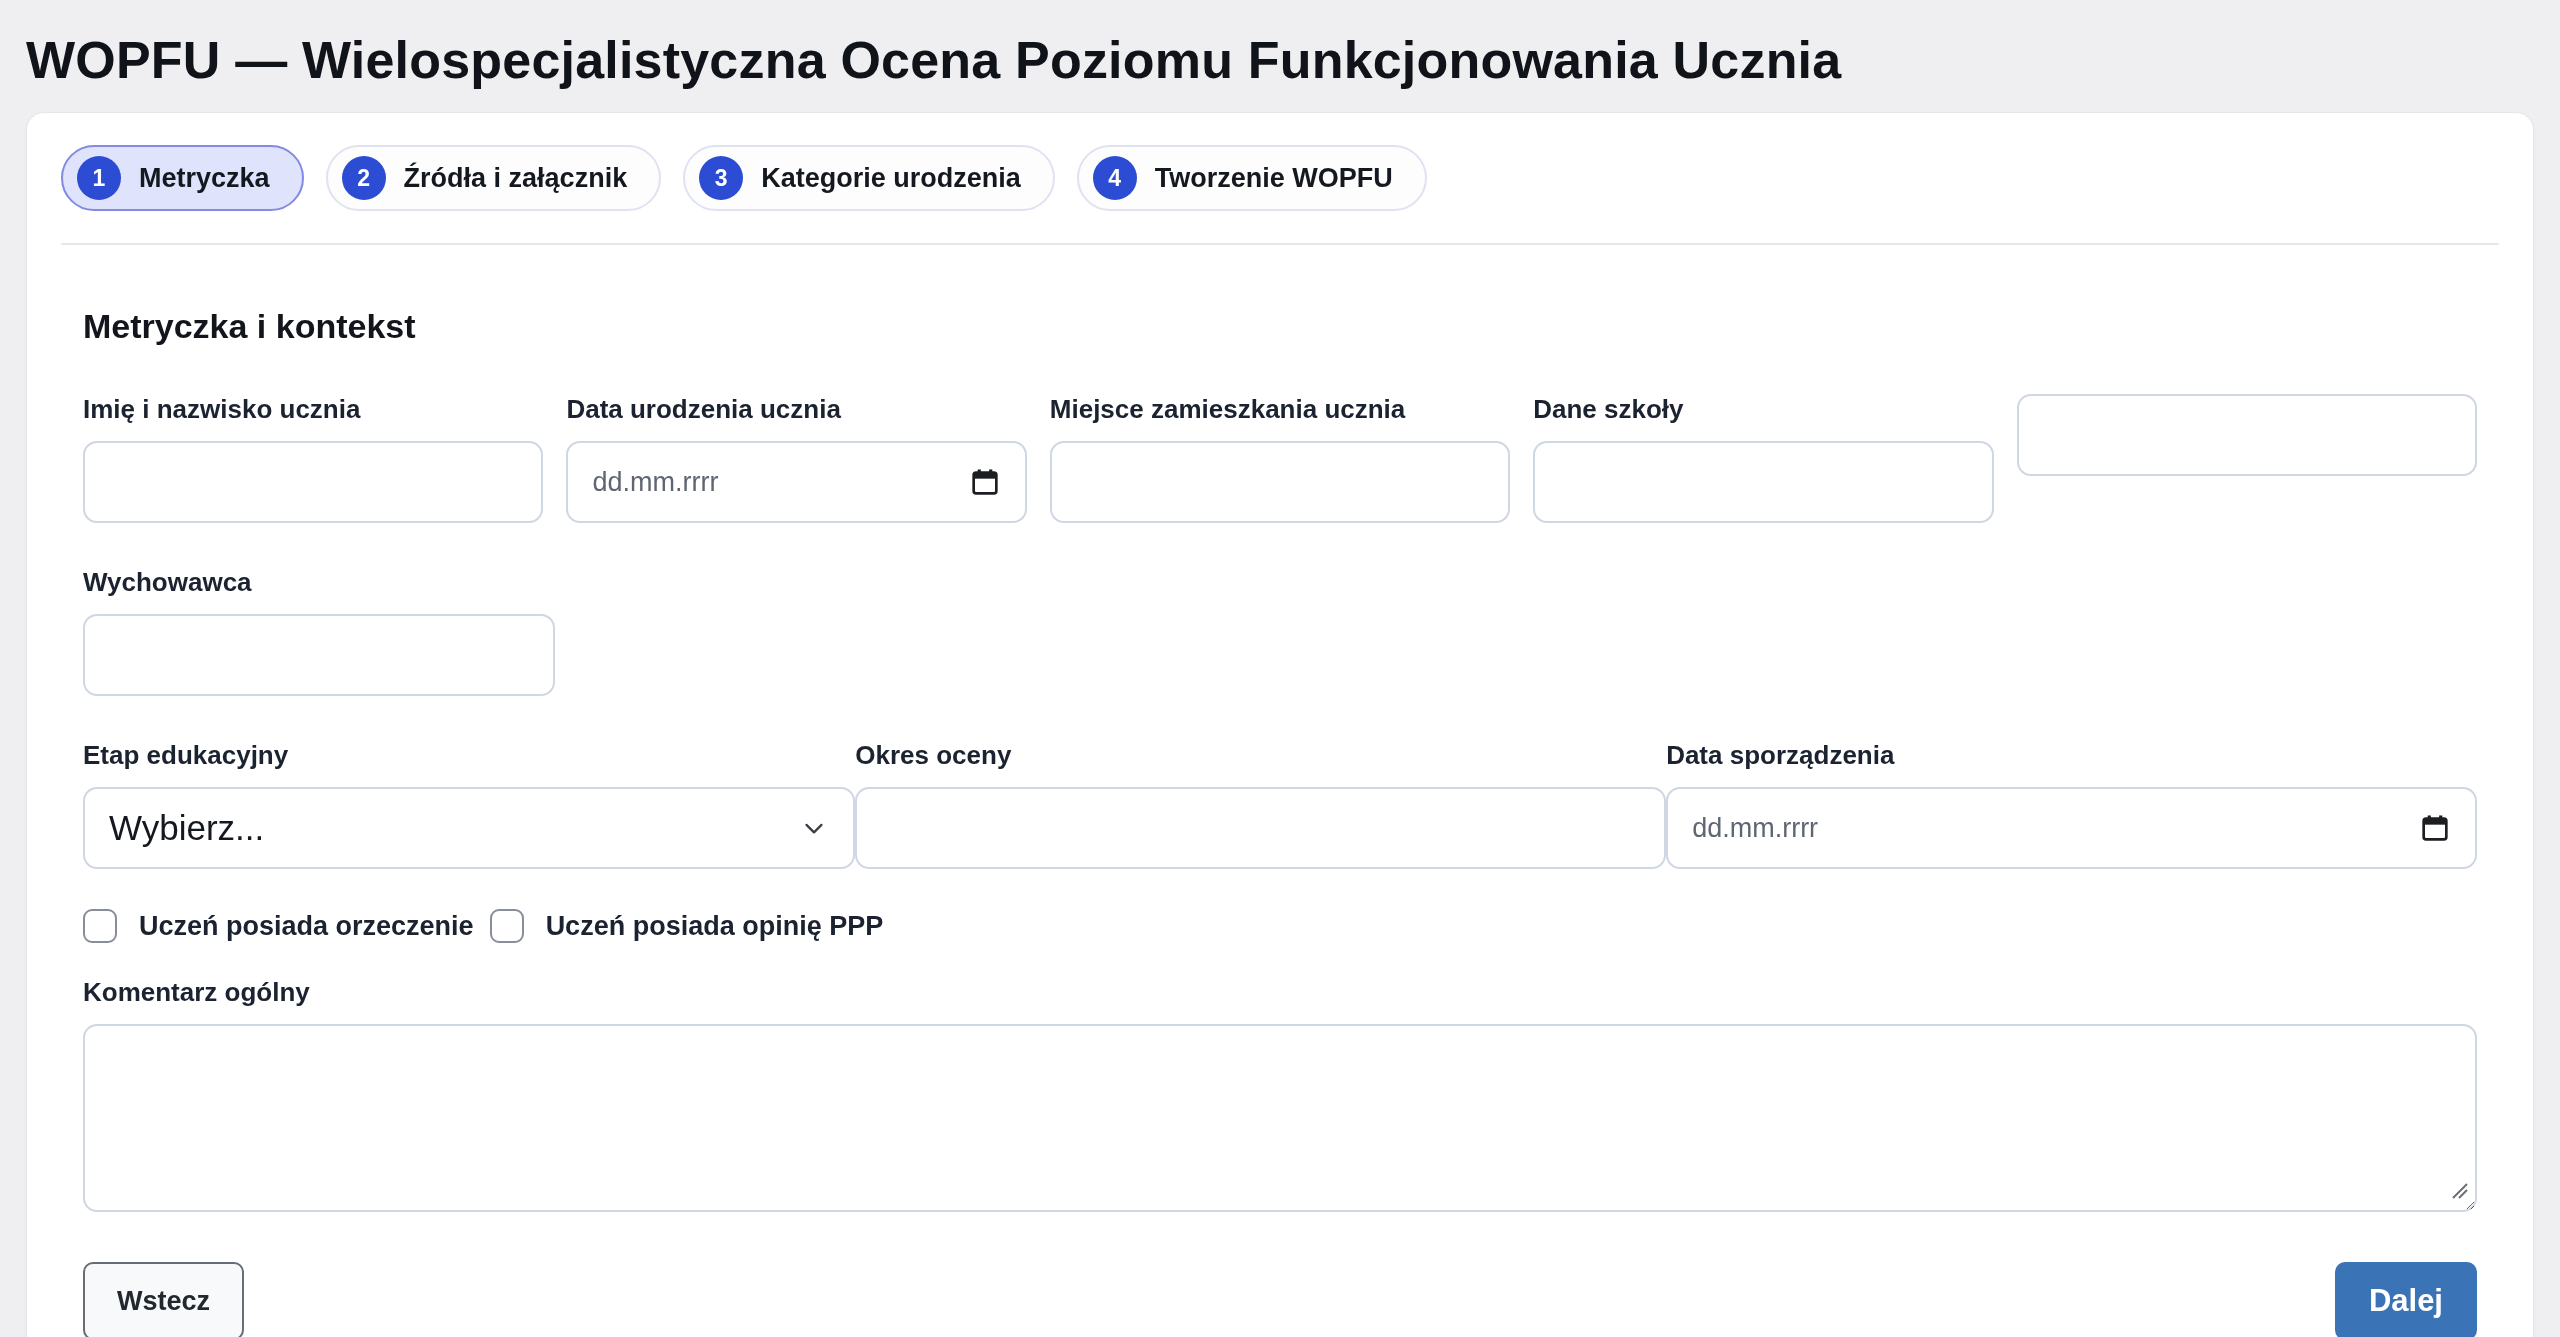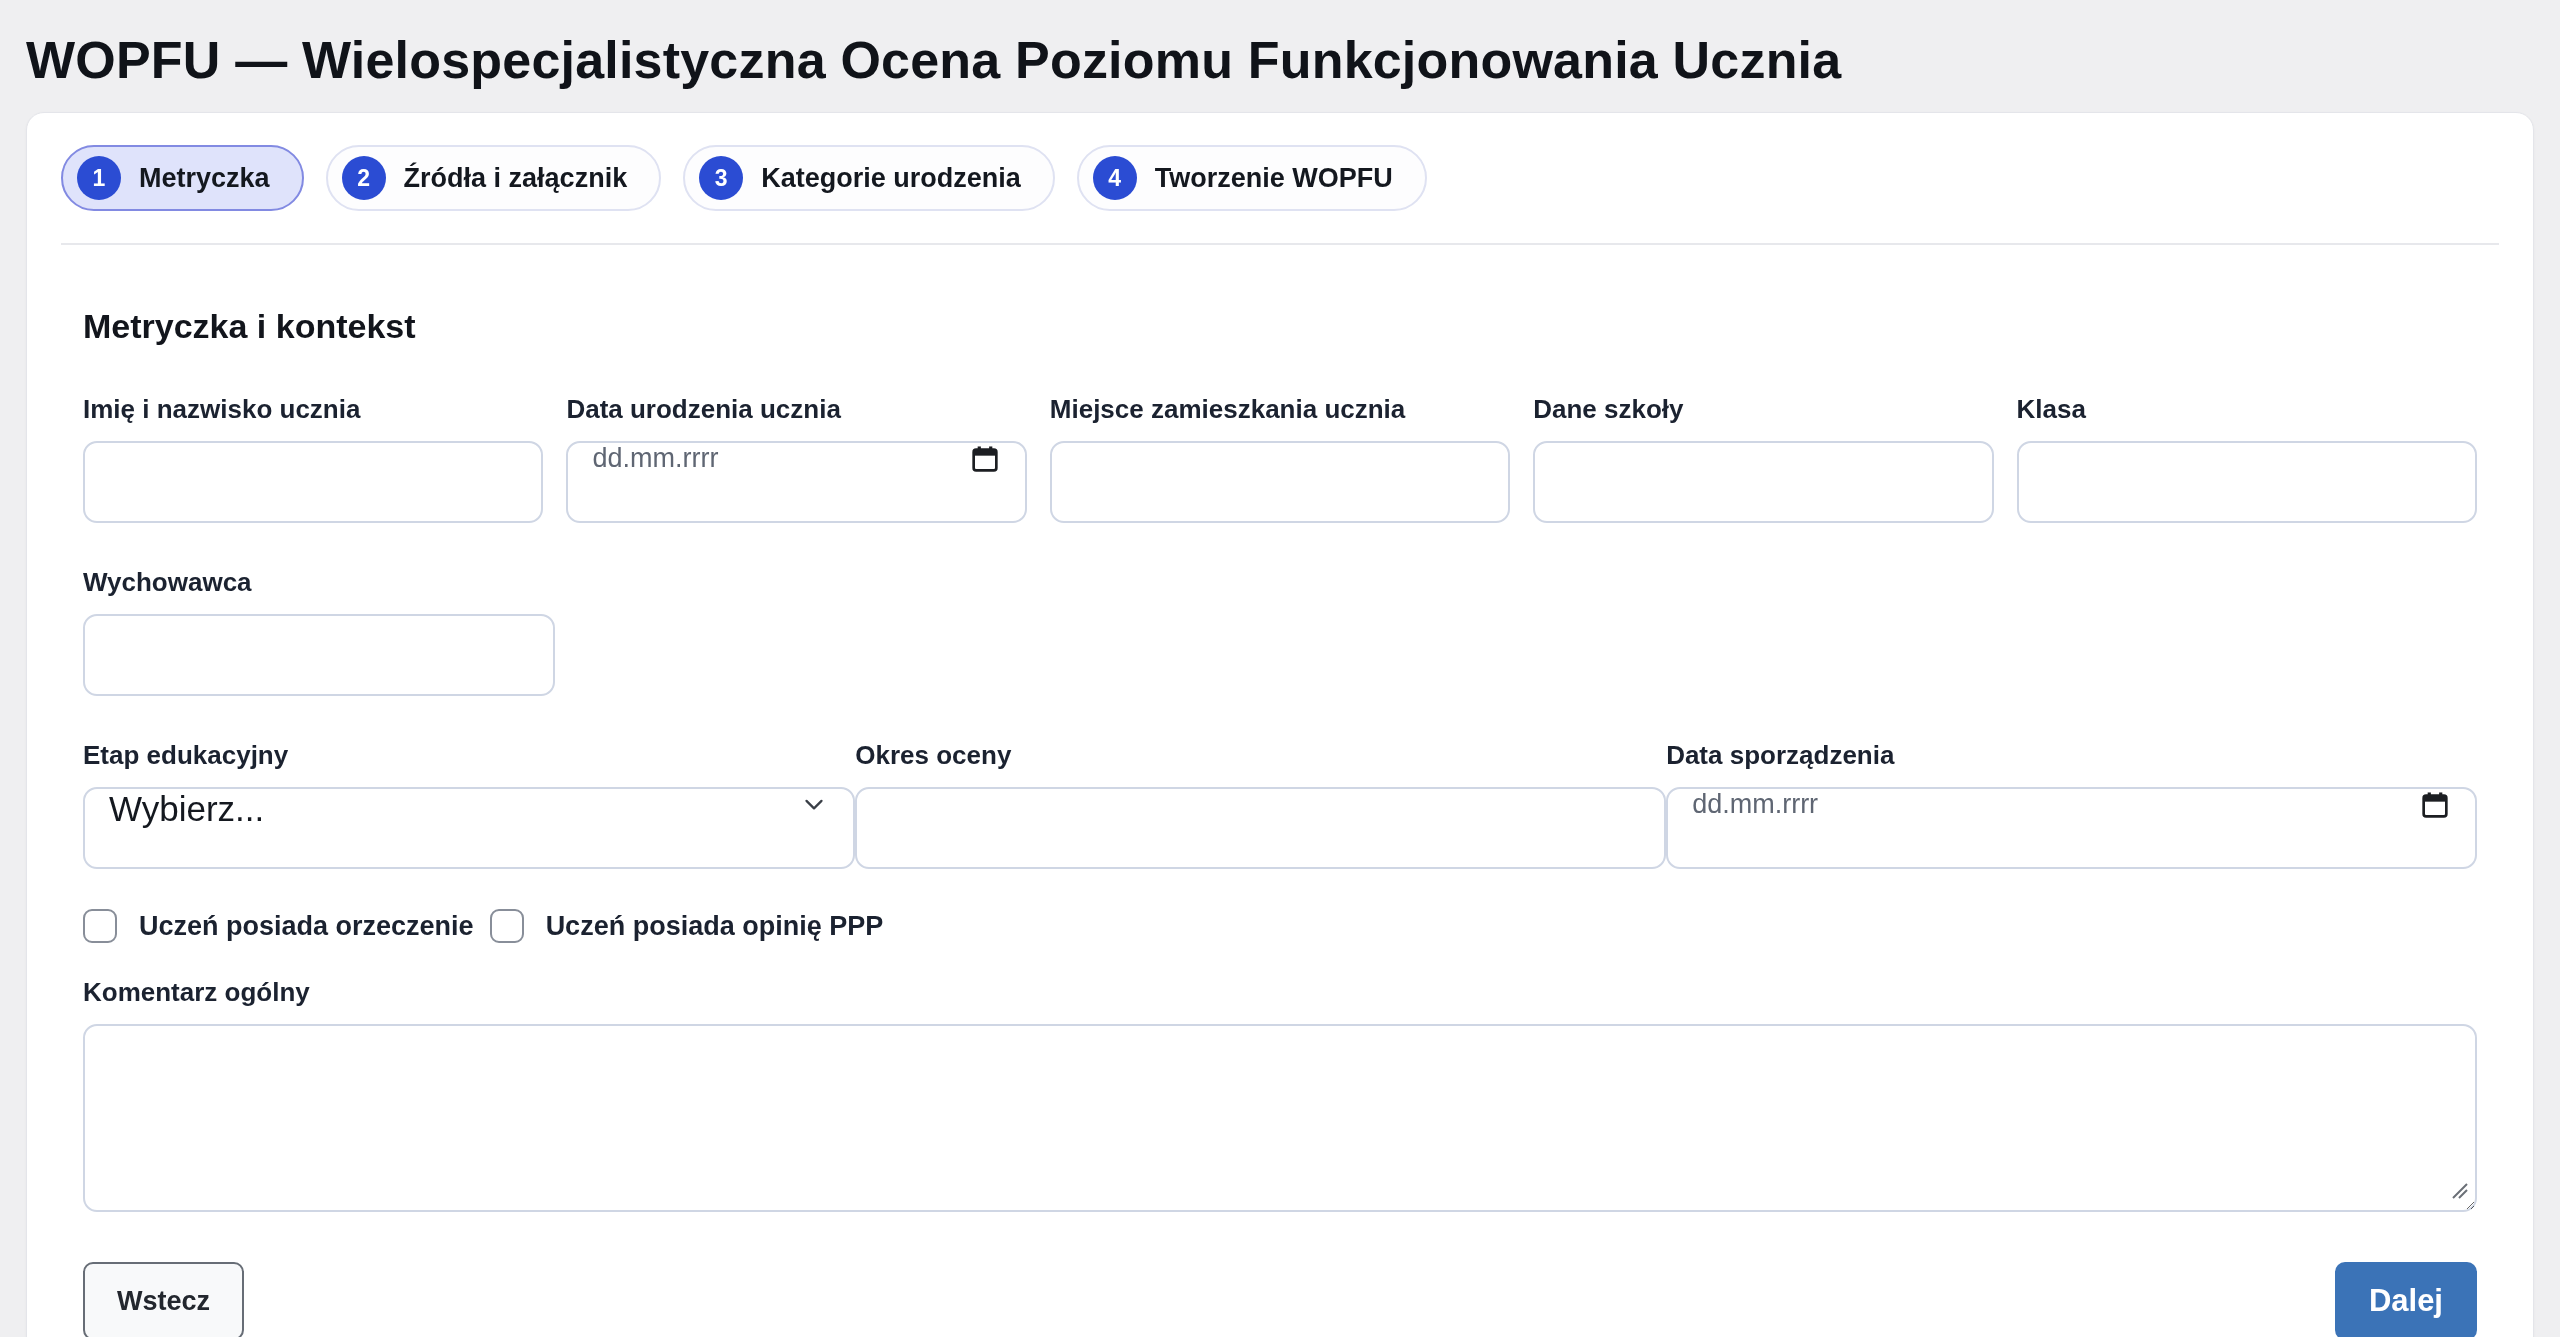--- a/index.html
+++ b/index.html
@@ -63,21 +63,21 @@
     border: 2px solid #cfd6e4;
     border-radius: 14px;
     background: #ffffff;
     font-size: 27px;
     font-family: "Liberation Sans", "DejaVu Sans", sans-serif;
     padding: 0 24px;
     color: #14181f;
     outline: none;
   }
   .fake-input, .fake-select {
-    display: flex; align-items: flex-start; justify-content: space-between;
+    display: flex; align-items: center; justify-content: space-between;
     cursor: pointer;
   }
   .fake-input .ph { color: #5f6673; }
   .fake-select .sel-text { color: #14181f; font-size: 35px; }
   .single-col { width: 472px; margin-top: 44px; }
   .icon { display: inline-flex; flex: 0 0 auto; }
   
   .checkbox-group { margin-top: 40px; display: flex; flex-direction: row; gap: 16px; }
   .checkbox-row { display: flex; align-items: center; gap: 22px; cursor: pointer; width: max-content; }
   .checkbox-box {
@@ -172,21 +172,20 @@
         </div>
         <div>
           <label class="field-label">Miejsce zamieszkania ucznia</label>
           <input class="text-input" type="text" style="">
         </div>
         <div>
           <label class="field-label">Dane szkoły</label>
           <input class="text-input" type="text" style="">
         </div>
         <div>
-          <label class="field-label">Klasa</label>
           <input class="text-input" type="text" style="">
         </div>
       </div>
 
       <div class="single-col">
         <label class="field-label">Wychowawca</label>
         <input class="text-input" type="text" style="">
       </div>
 
       <div class="grid-3">

